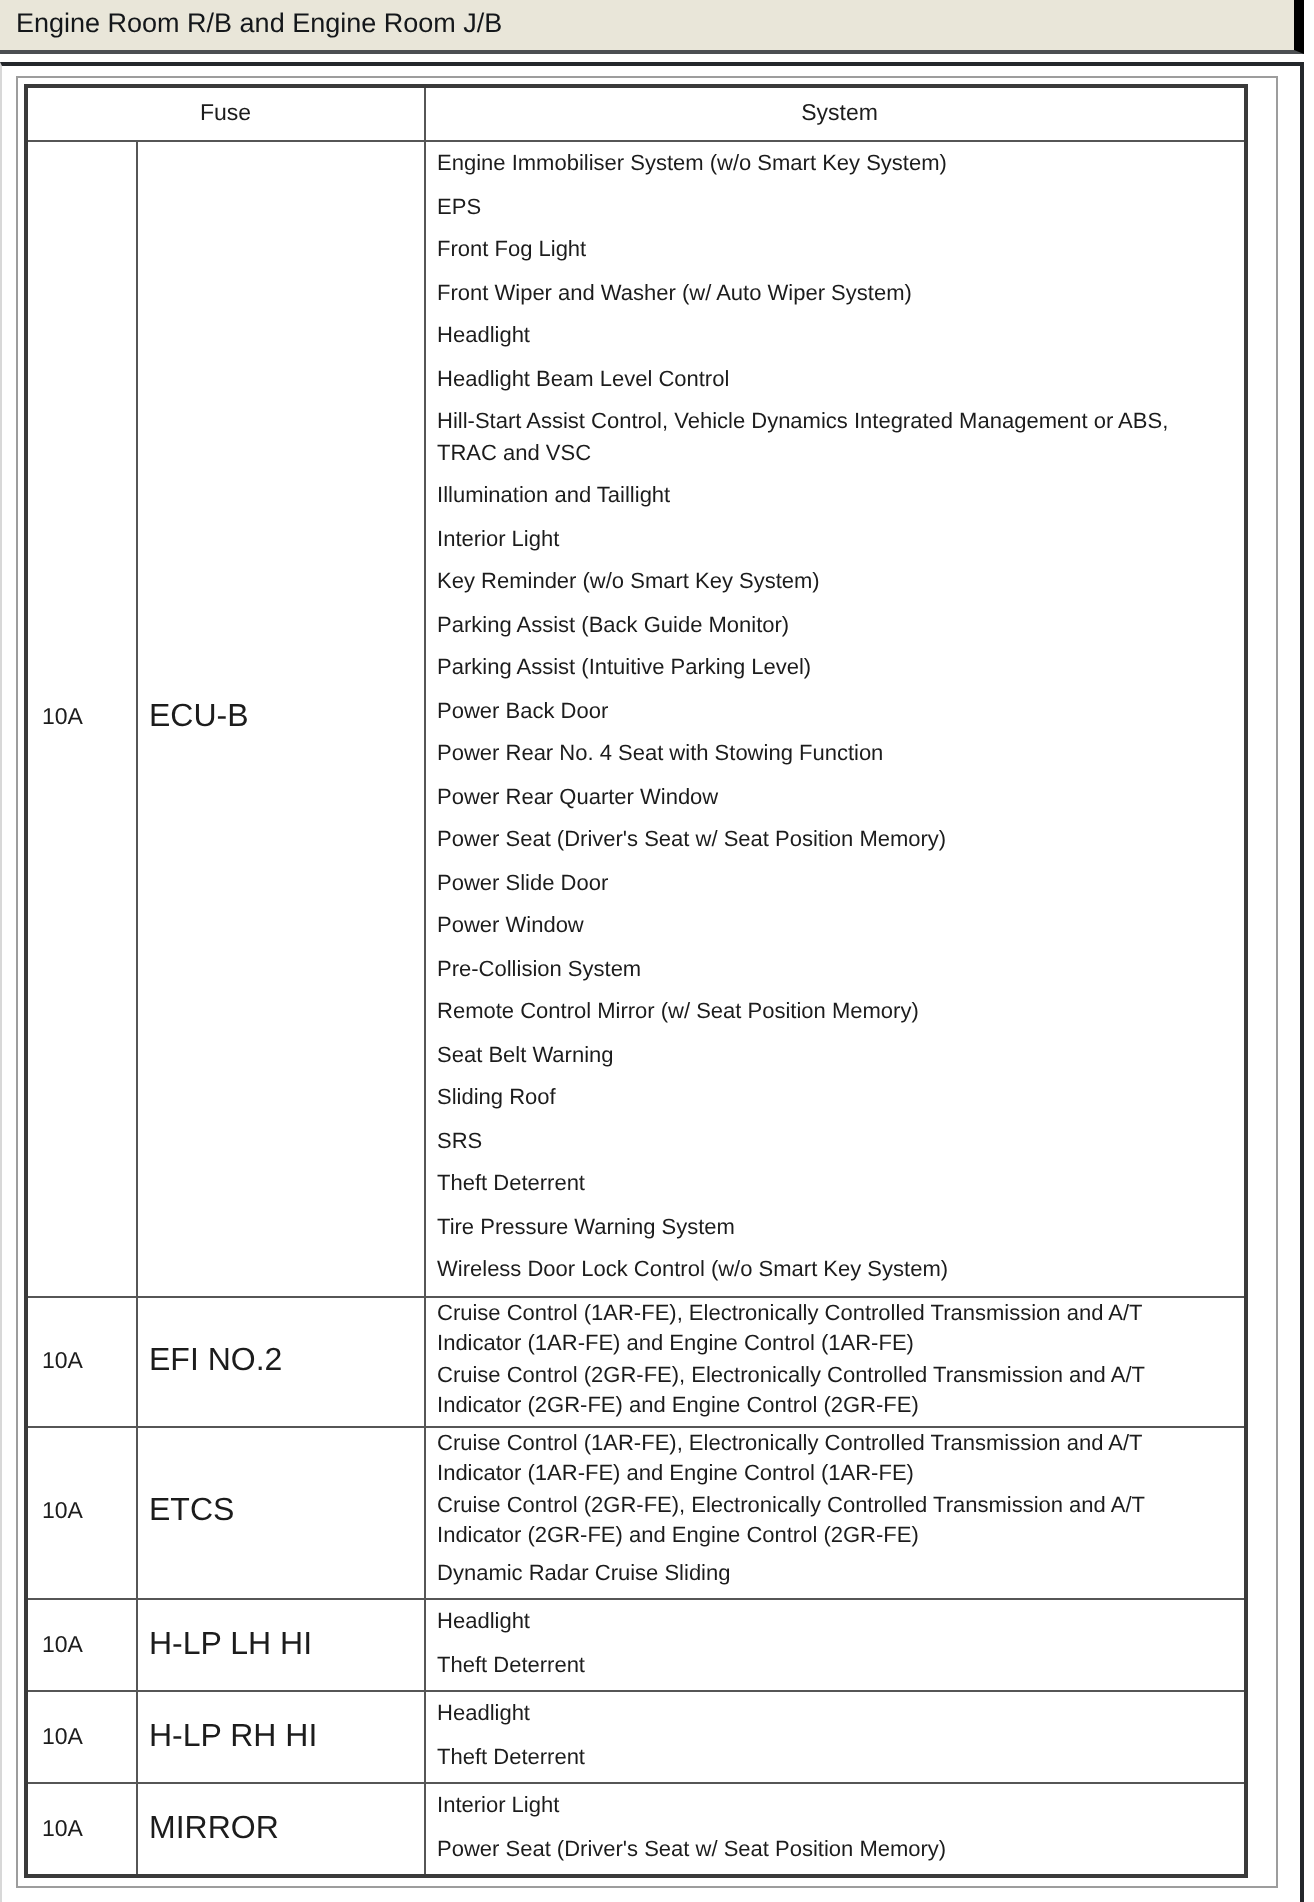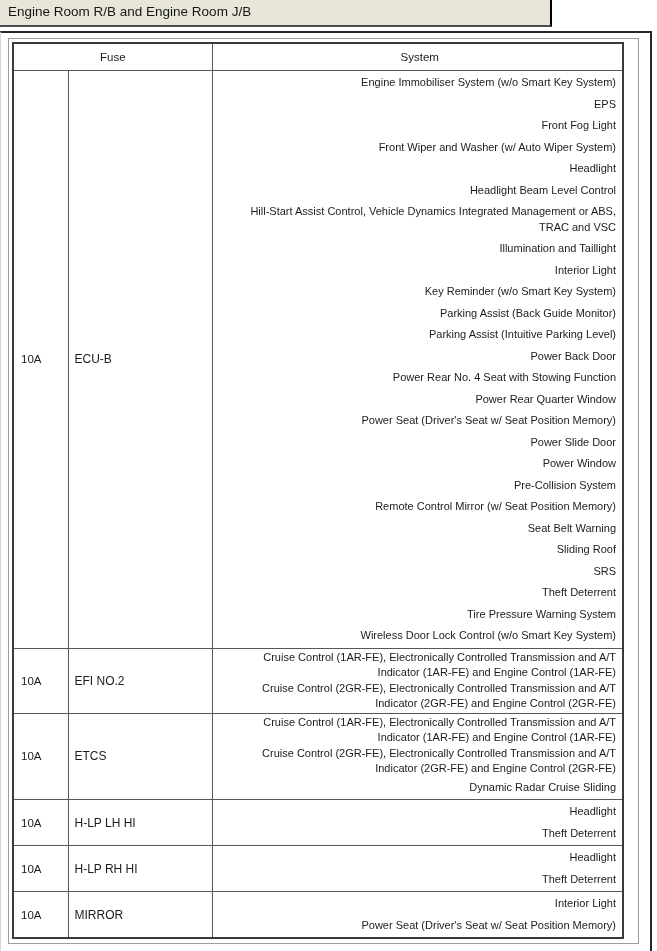--- a/index.html
+++ b/index.html
@@ -2,25 +2,25 @@
 <html><head>
 <meta charset="utf-8">
 <style>
   html,body { margin:0; padding:0; }
   body {
     width:657px; height:951px; position:relative; overflow:hidden;
     background:#ffffff;
     font-family:"Liberation Sans", sans-serif;
   }
   .titlebar {
-    position:absolute; left:0; top:0; width:552px; height:27px;
+    position:absolute; left:0; top:0; width:652px; height:27px;
     box-sizing:border-box;
     background:#e9e6d9;
     border-bottom:2px solid #4c4f52;
-    border-right:2px solid #000000;
+    border-right:5px solid #000000;
     padding:4px 0 0 8px;
     font-size:13.5px; color:#14171a;
   }
   .content {
     position:absolute; left:0; top:31px; width:652px; height:920px;
     box-sizing:border-box;
     background:#ffffff;
     border-top:2px solid #24272b;
     border-right:2px solid #24272b;
     border-left:1px solid #d8d8d8;
@@ -36,23 +36,23 @@
     font-size:11px; color:#1c1c1c;
   }
   table.fuse th, table.fuse td { border:1px solid #565656; }
   table.fuse th {
     font-weight:normal; height:24px; font-size:11.5px; color:#1c1c1c;
     background:#ffffff;
   }
   .th-fuse   { text-align:center; }
   .th-system { text-align:center; padding-left:6px; }
   td.amp   { padding-left:7px; font-size:11.5px; vertical-align:middle; }
-  td.fname { padding-left:6px; font-size:12px; vertical-align:middle;margin-top:45px; }
+  td.fname { padding-left:6px; font-size:16px; vertical-align:middle;margin-top:45px; }
   td.sys-cell { padding:1px 6px; vertical-align:middle; }
-  .sys { line-height:15.5px; padding:3px 0;text-align:right; }
+  .sys { line-height:15.5px; padding:3px 0; }
   .sys.tight { padding:0; }
 </style>
 </head>
 <body>
 
 <div class="titlebar">
   <span>Engine Room R/B and Engine Room J/B</span>
 </div>
 
 <div class="content">

